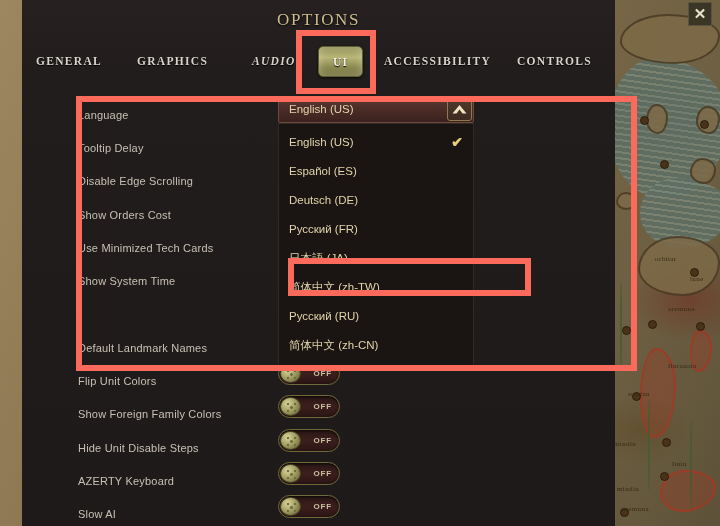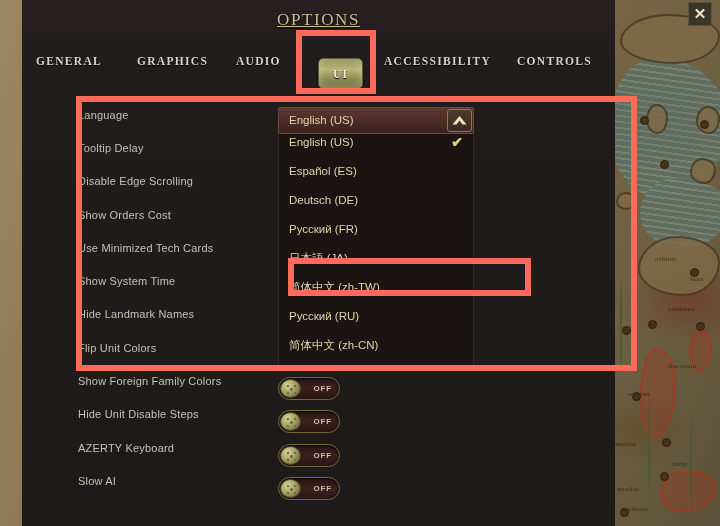--- a/index.html
+++ b/index.html
@@ -89,21 +89,20 @@
   #title {
     position: absolute;
     top: 10px; left: 0; right: 0;
     text-align: center;
     font-family: "Liberation Serif", serif;
     font-size: 17px;
     font-variant: small-caps;
     letter-spacing: 1.6px;
     color: #cfbd8e;
     text-shadow: 0 1px 2px #000;
-    text-decoration: underline;
   }
 
   #tabs {
     position: absolute;
     top: 44px; left: 0; right: 0;
     height: 34px;
   }
   .tab {
     position: absolute;
     top: 0;
@@ -162,21 +161,21 @@
     font-size: 11px;
     color: #c8c0b3;
     letter-spacing: .2px;
     flex: 0 0 200px;
   }
   .row-ctrl {
     position: relative;
     width: 200px;
     height: 38px;
     display: flex;
-    align-items: flex-end;
+    align-items: flex-start;
   }
 
   
   .toggle {
     position: relative;
     width: 62px; height: 23px;
     border-radius: 12px;
     background: linear-gradient(180deg, #2a1616 0%, #3c1f1d 50%, #2a1514 100%);
     border: 1px solid #6e6a3a;
     box-shadow: inset 0 1px 3px rgba(0,0,0,.8);
@@ -326,22 +325,22 @@
   </div>
 
   <div id="dialog">
     <div id="dialog-inner">
 
       <div id="title">OPTIONS</div>
 
       <div id="tabs">
         <div class="tab" style="left:14px;">GENERAL</div>
         <div class="tab" style="left:115px;">GRAPHICS</div>
-        <div class="tab" style="left:214px;">AUDIO</div>
-        <div class="tab selected" style="left:296px;margin-top:12px;">UI</div>
+        <div class="tab" style="left:230px;font-style:italic;">AUDIO</div>
+        <div class="tab selected" style="left:296px;">UI</div>
         <div class="tab" style="left:362px;">ACCESSIBILITY</div>
         <div class="tab" style="left:495px;">CONTROLS</div>
       </div>
 
       <div id="settings">
 
         <div class="row">
           <div class="row-label">Language</div>
           <div class="row-ctrl">
             <div class="select-box">
@@ -401,24 +400,32 @@
           <div class="row-label">Use Minimized Tech Cards</div>
           <div class="row-ctrl"></div>
         </div>
 
         <div class="row">
           <div class="row-label">Show System Time</div>
           <div class="row-ctrl"></div>
         </div>
 
         <div class="row">
-          <div class="row-label">Hide Landmark Names</div>
-          <div class="row-ctrl"></div>
-        </div>
-
+          <div class="row-ctrl"></div>
+        </div>
+
+        <div class="row">
+          <div class="row-label">Default Landmark Names</div>
+          <div class="row-ctrl">
+            <div class="toggle">
+              <span class="toggle-knob"></span>
+              <span class="toggle-text">OFF</span>
+            </div>
+          </div>
+        </div>
 
         <div class="row">
           <div class="row-label">Flip Unit Colors</div>
           <div class="row-ctrl">
             <div class="toggle">
               <span class="toggle-knob"></span>
               <span class="toggle-text">OFF</span>
             </div>
           </div>
         </div>

